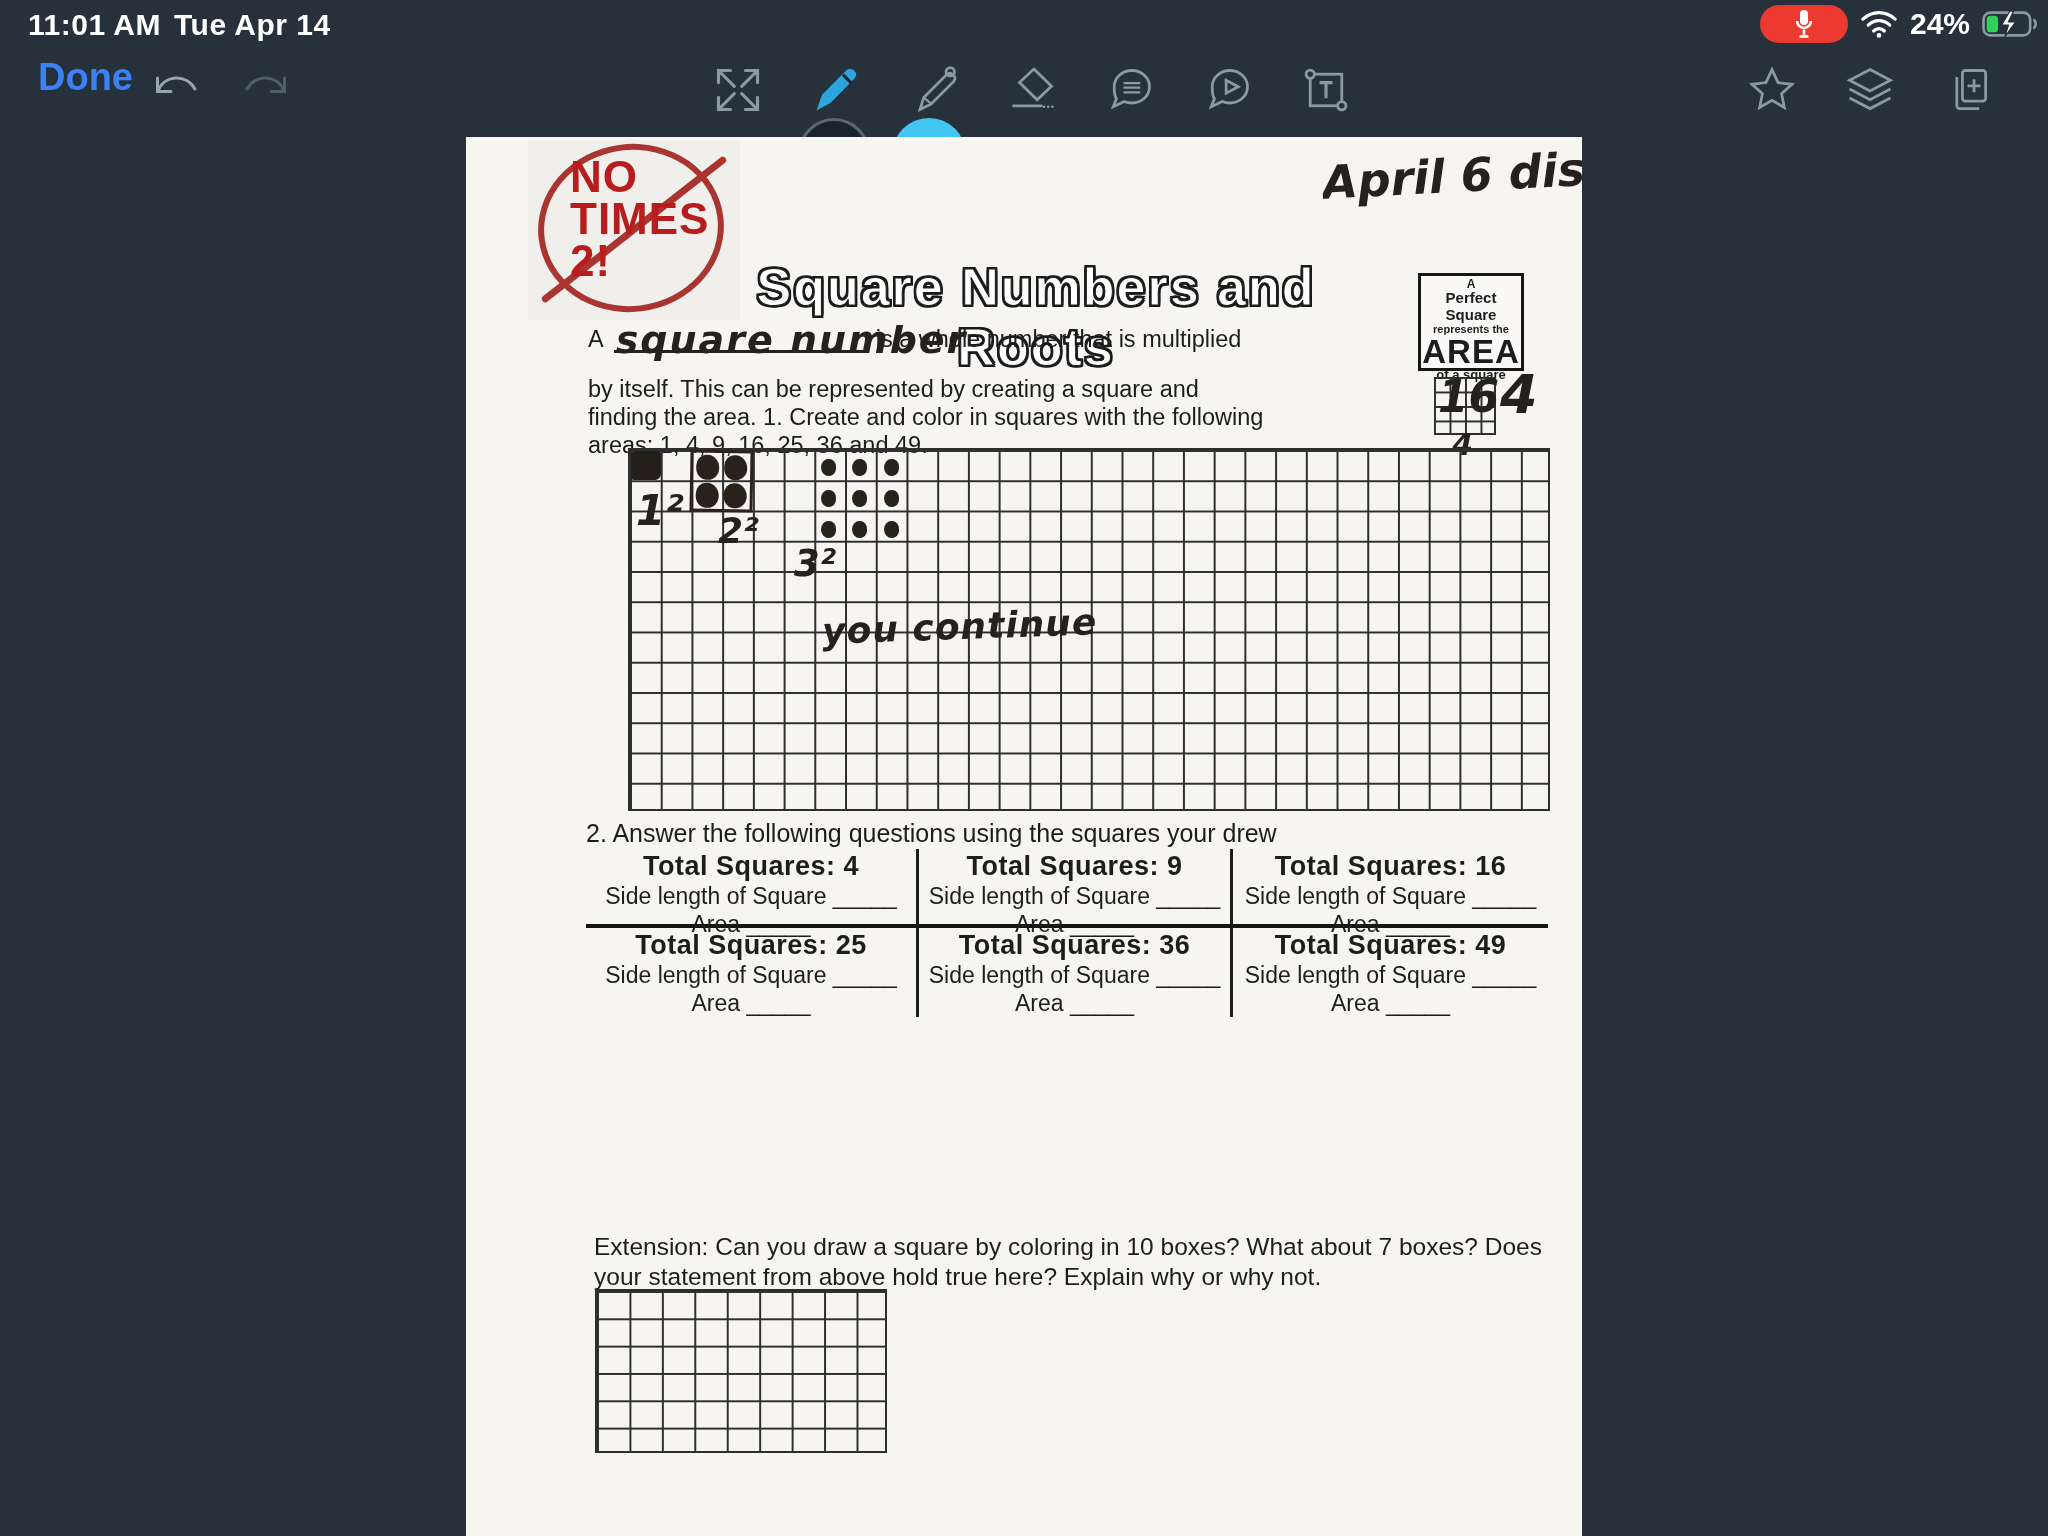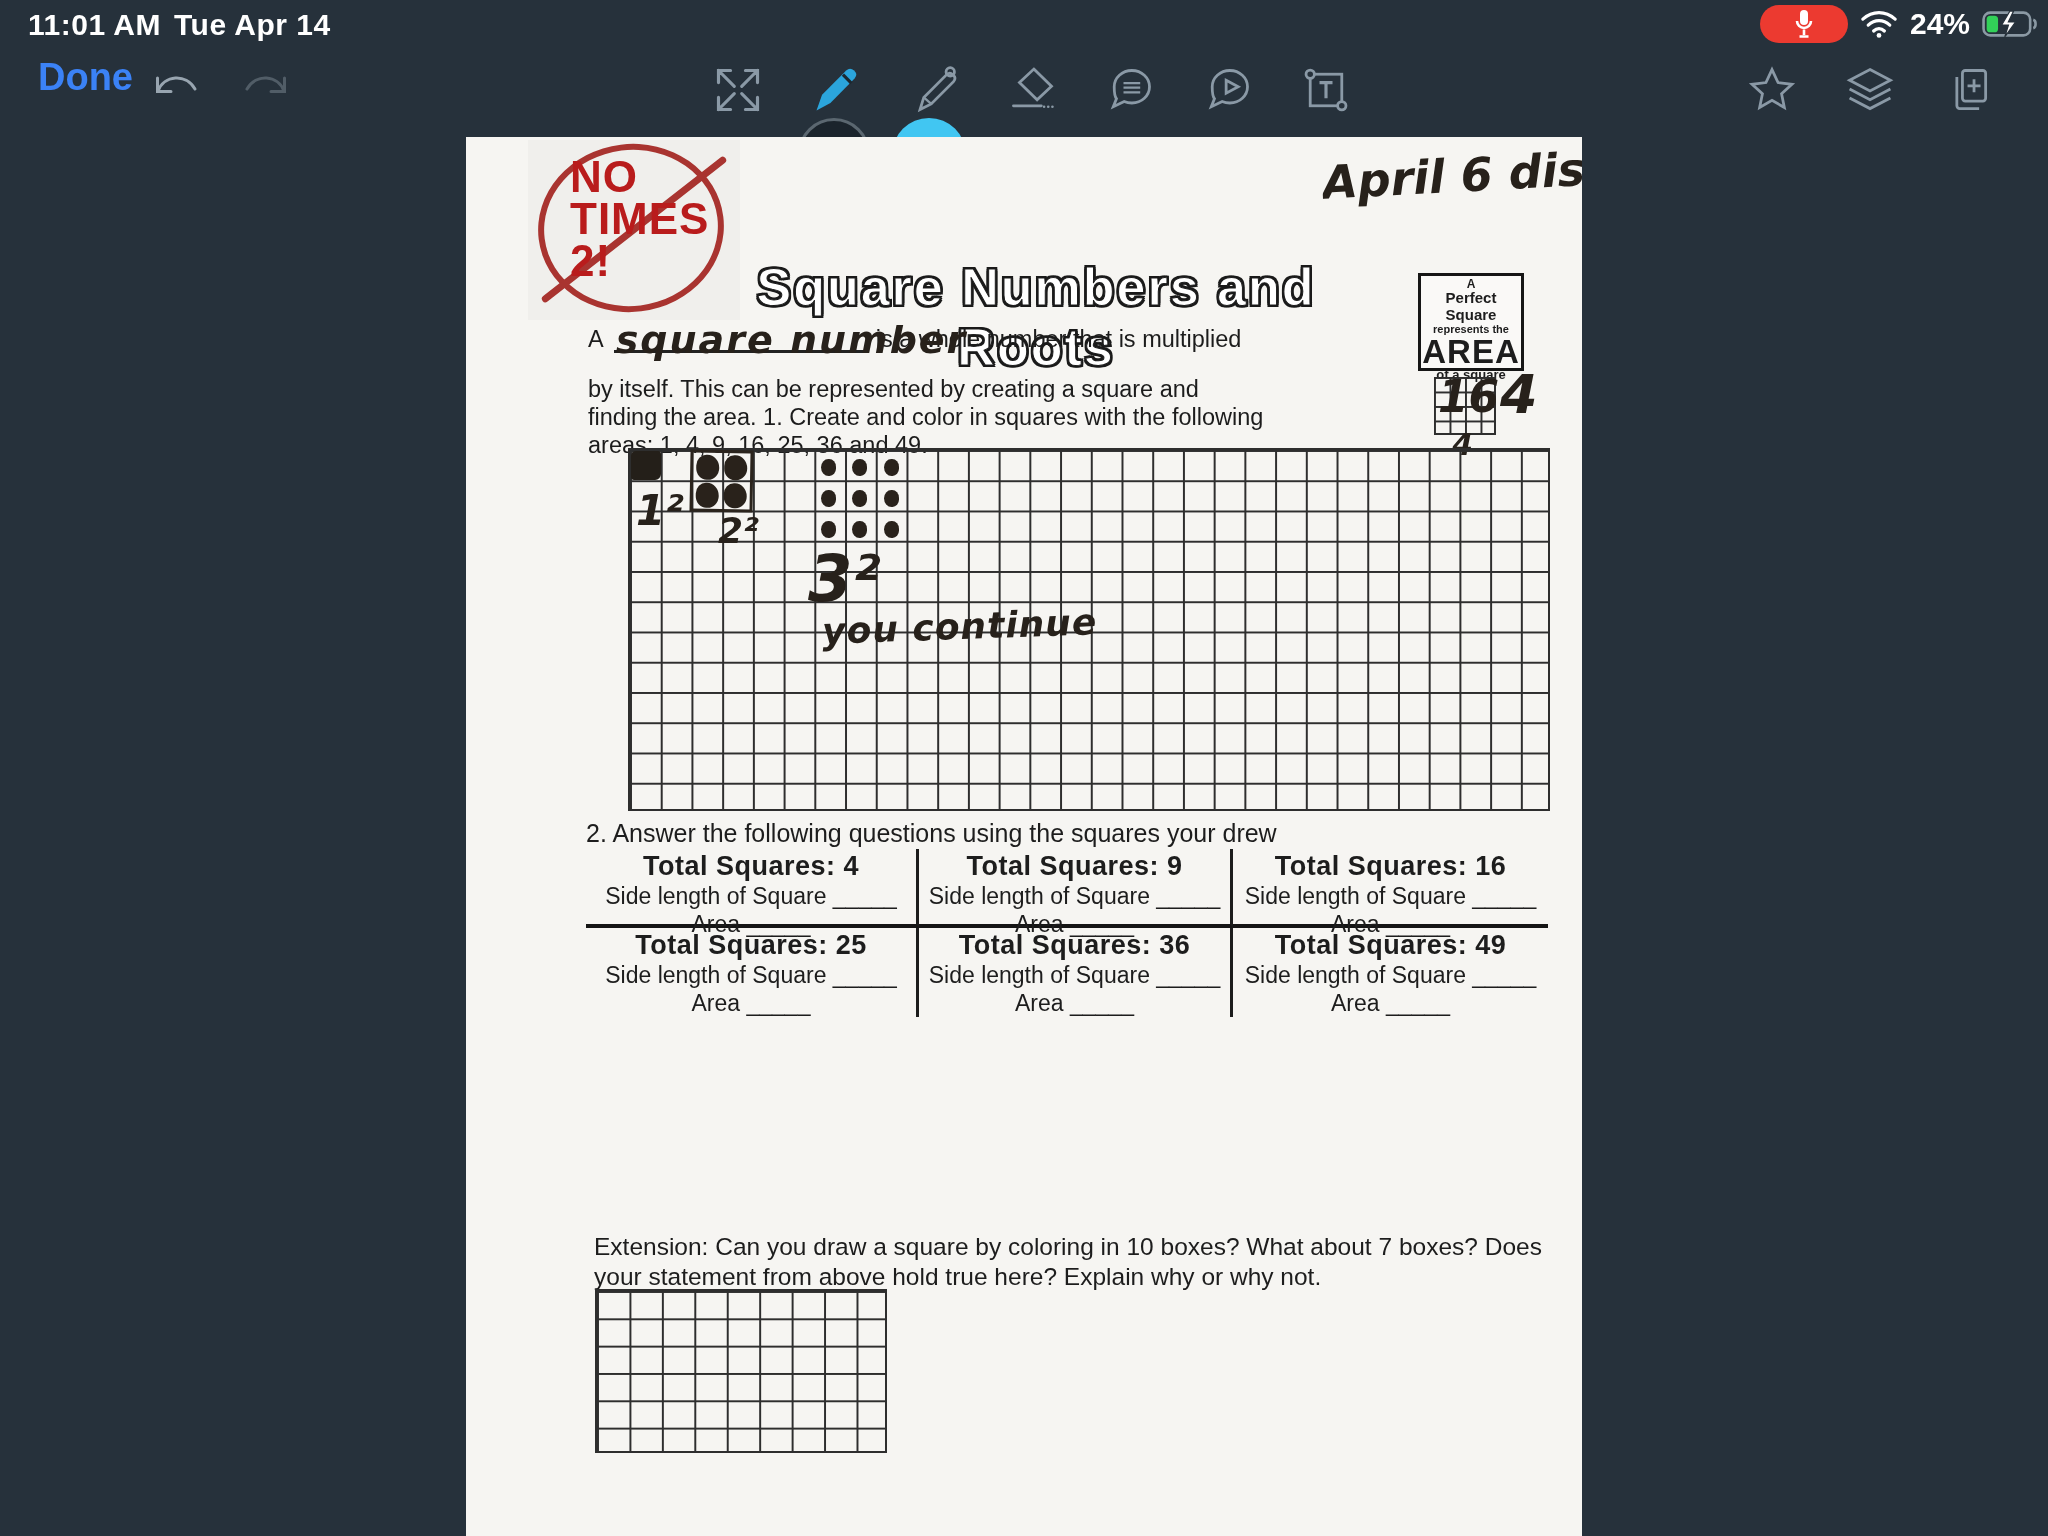--- a/index.html
+++ b/index.html
@@ -84,21 +84,21 @@
     border-radius:5px 3px 6px 3px; }
   #g-lbl1 { left:6px; top:36px; font-size:42px; }
   #two-box { left:60px; top:0; width:63px; height:62px; border:3px solid #2b241d;
     display:grid; grid-template-columns:1fr 1fr; grid-template-rows:1fr 1fr;
     place-items:center; transform:rotate(1deg); }
   #two-box i { width:23px; height:25px; background:#29221b; border-radius:46% 54% 50% 48%; }
   #g-lbl2 { left:88px; top:60px; font-size:36px; }
   #three-box { left:183px; top:2px; width:94px; height:93px; display:grid;
     grid-template-columns:1fr 1fr 1fr; grid-template-rows:1fr 1fr 1fr; place-items:center; }
   #three-box i { width:15px; height:17px; background:#29221b; border-radius:52% 48% 46% 54%; }
-  #g-lbl3 { left:178px; top:92px; font-size:64px; }
+  #g-lbl3 { left:164px; top:92px; font-size:37px; }
   #g-note { left:192px; top:156px; font-size:36px; white-space:nowrap;
     transform:rotate(-2deg); letter-spacing:1px; }
 
   
   #q2-heading { left:120px; top:682px; font-size:25px; }
   #qtable { left:120px; top:712px; width:962px; height:168px; display:grid;
     grid-template-columns:333px 314px 315px; grid-template-rows:79px 89px; }
   .qcell { text-align:center; padding-top:2px; }
   .qcell.vline { border-right:3px solid #1c1c1c; }
   .qcell.hline { border-bottom:4px solid #151515; }

